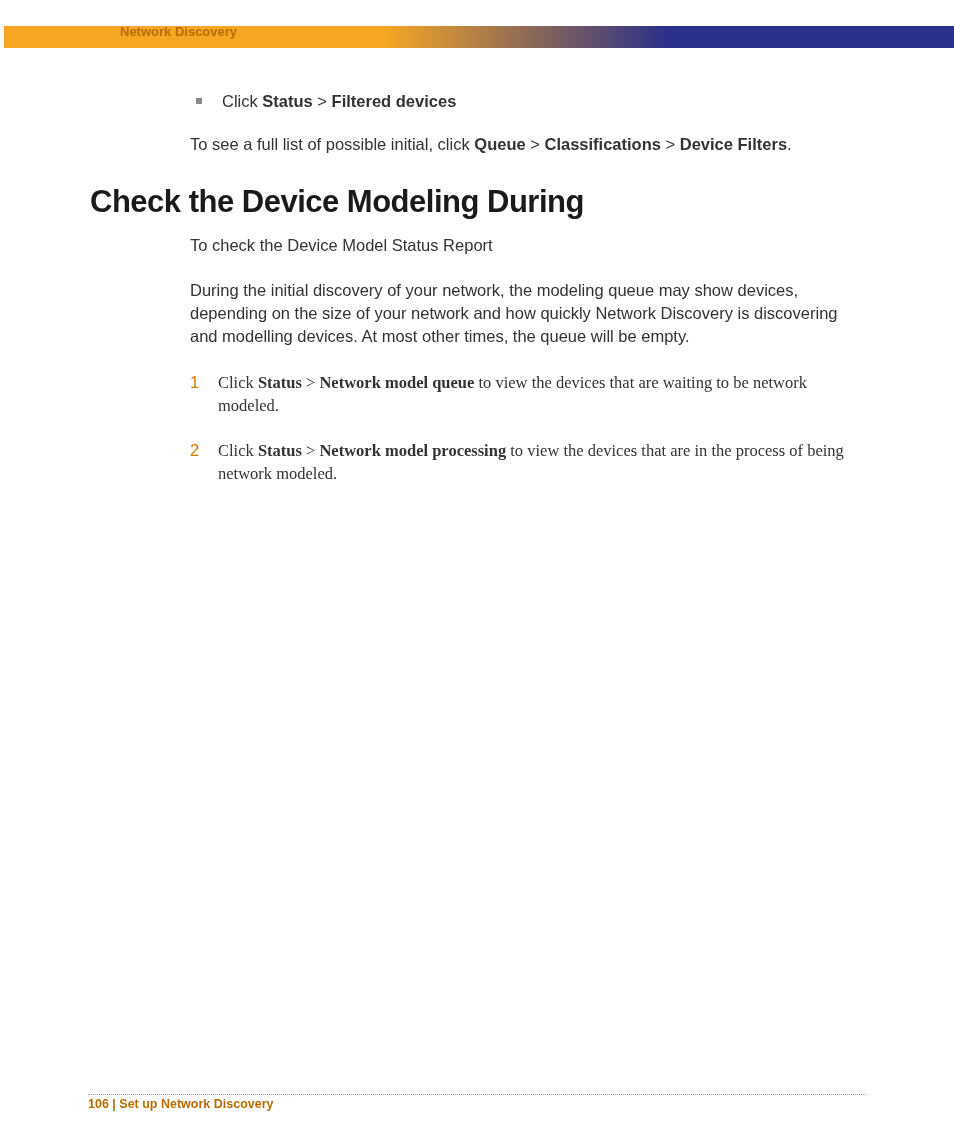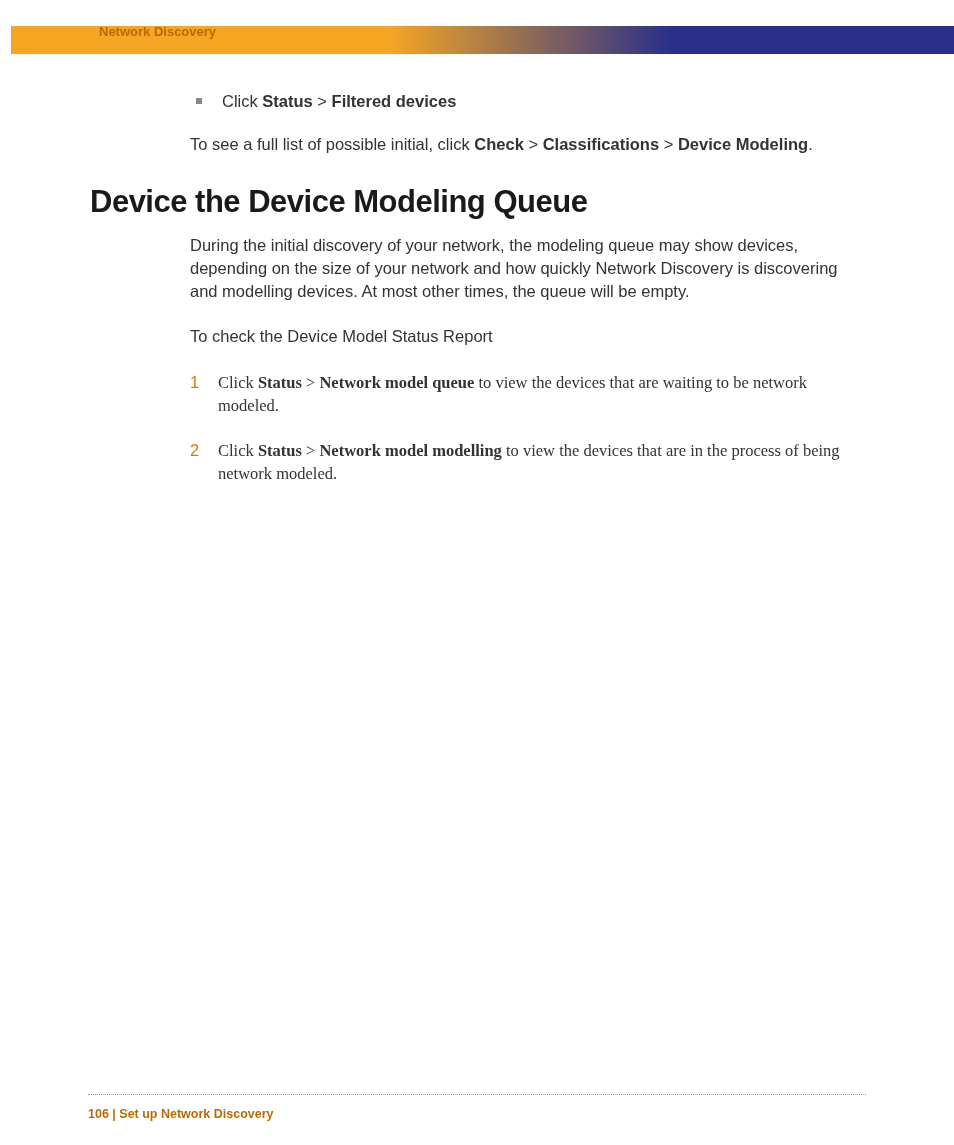--- a/index.html
+++ b/index.html
@@ -11,27 +11,27 @@
       font-family: 'Segoe UI', 'Myriad Pro', Arial, sans-serif;
       background: #ffffff;
       width: 954px;
       height: 1145px;
       position: relative;
       color: #333;
     }
     .header-bar {
       position: absolute;
       top: 26px;
-      left: 11px;
+      left: 4px;
       right: 0;
-      height: 28px;
+      height: 22px;
       background: linear-gradient(to right, #f5a623 0%, #f5a623 40%, #2a2f8a 70%, #2a2f8a 100%);
       display: flex;
       align-items: center;
-      padding-left: 88px;
+      padding-left: 116px;
     }
     .header-title {
       color: #b86c00;
       font-size: 13px;
       font-weight: bold;
       position: absolute;
       top: -2px;
     }
     .content {
       position: absolute;
@@ -95,21 +95,21 @@
     .footer-divider {
       position: absolute;
       bottom: 50px;
       left: 88px;
       right: 88px;
       height: 1px;
       border-top: 1px dotted #999;
     }
     .footer {
       position: absolute;
-      bottom: 24px;
+      bottom: 34px;
       left: 88px;
       font-size: 12.5px;
       color: #b86c00;
       font-weight: bold;
     }
   </style>
 </head>
 <body>
 
 <div class="header-bar">
@@ -120,39 +120,39 @@
 
 
   <div class="bullet-item">
     <span class="bullet-marker"></span>
     <span>
       <span>Click </span><span class="bold">Status</span><span> &gt; </span><span class="bold">Filtered devices</span>
     </span>
   </div>
 
   <p class="para">
-    <span>To see a full list of possible initial, click </span><span class="bold">Check</span><span> &gt; </span><span class="bold">Classifications</span><span> &gt; </span><span class="bold">Device Modeling</span><span>.</span>
+    <span>To see a full list of possible initial, click </span><span class="bold">Queue</span><span> &gt; </span><span class="bold">Classifications</span><span> &gt; </span><span class="bold">Device Filters</span><span>.</span>
   </p>
 
-  <h2 class="heading">Device the Device Modeling Queue</h2>
+  <h2 class="heading">Check the Device Modeling During</h2>
+
+  <p class="para">To check the Device Model Status Report</p>
 
   <p class="para">During the initial discovery of your network, the modeling queue may show devices, depending on the size of your network and how quickly Network Discovery is discovering and modelling devices. At most other times, the queue will be empty.</p>
-
-  <p class="para">To check the Device Model Status Report</p>
 
   <div class="num-item">
     <span class="num-marker">1</span>
     <span class="num-text">
       <span>Click </span><span class="bold">Status</span><span> &gt; </span><span class="bold">Network model queue</span><span> to view the devices that are waiting to be network modeled.</span>
     </span>
   </div>
 
   <div class="num-item">
     <span class="num-marker">2</span>
     <span class="num-text">
-      <span>Click </span><span class="bold">Status</span><span> &gt; </span><span class="bold">Network model modelling</span><span> to view the devices that are in the process of being network modeled.</span>
+      <span>Click </span><span class="bold">Status</span><span> &gt; </span><span class="bold">Network model processing</span><span> to view the devices that are in the process of being network modeled.</span>
     </span>
   </div>
 
 </div>
 
 <div class="footer-divider"></div>
 <div class="footer">106 | Set up Network Discovery</div>
 
 </body></html>

